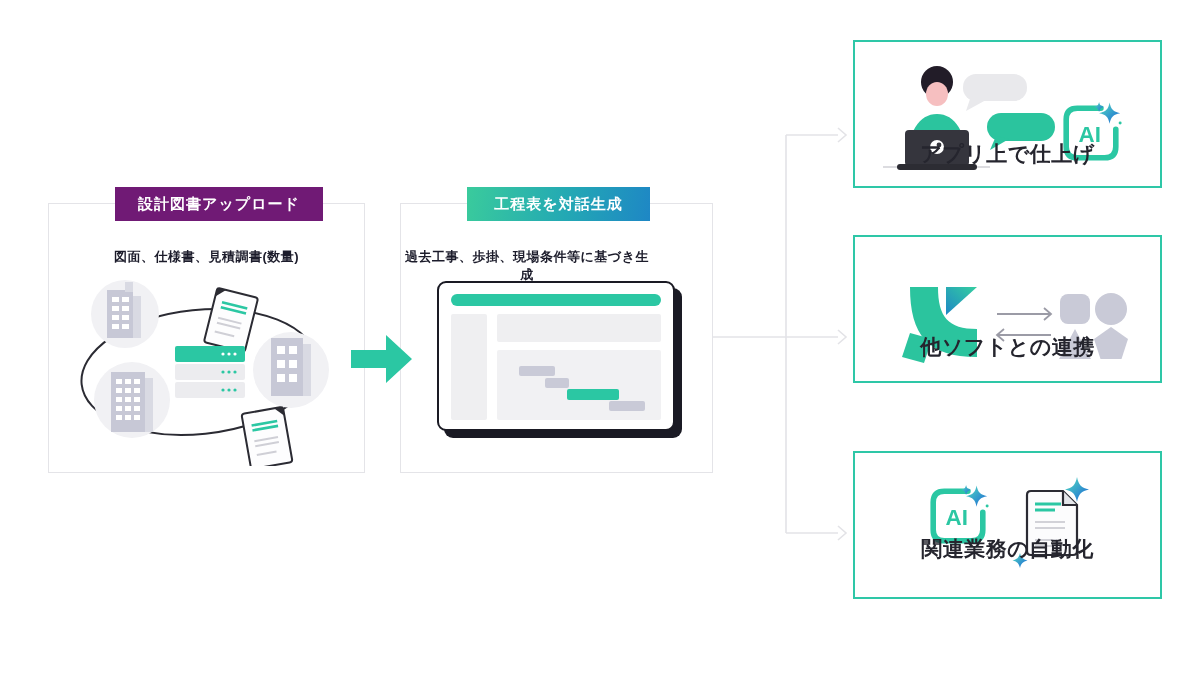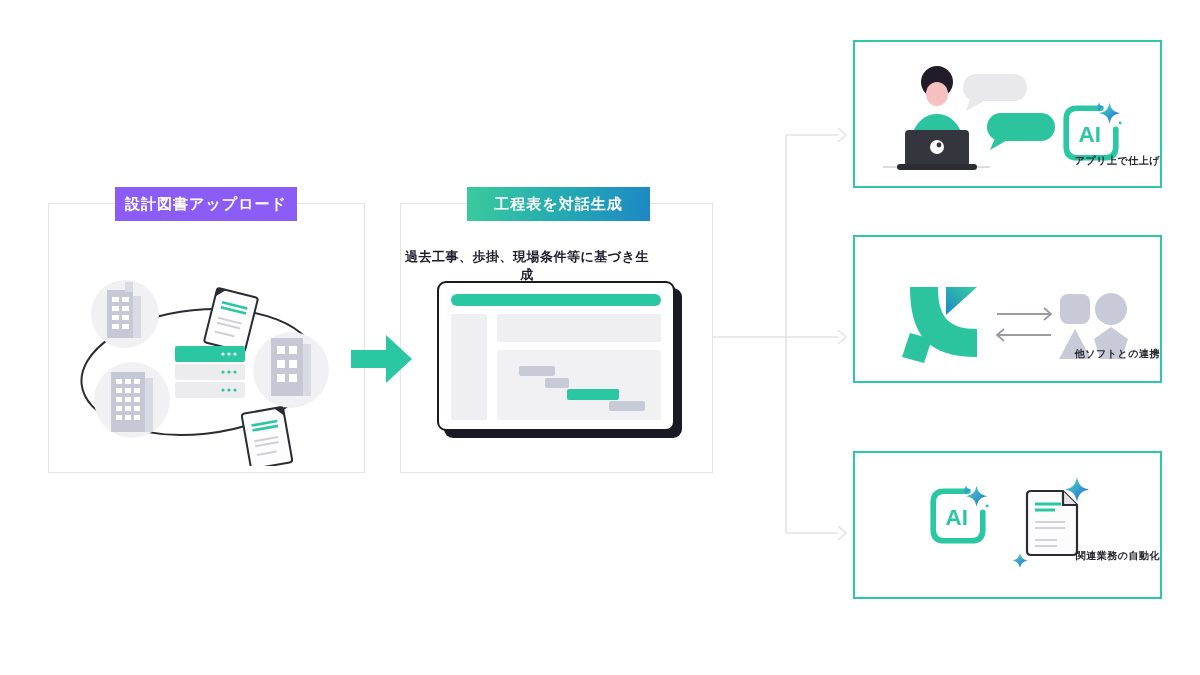--- a/index.html
+++ b/index.html
@@ -7,21 +7,21 @@
     font-family:"Liberation Sans","DejaVu Sans",sans-serif; }
   #stage { position:relative; width:1200px; height:675px; background:#ffffff; }
 
   
   .flow-box { position:absolute; background:#ffffff; border:1px solid #e4e4e8; }
   #box-left { left:48px; top:203px; width:317px; height:270px; }
   #box-mid  { left:400px; top:203px; width:313px; height:270px; }
 
   .banner { position:absolute; height:34px; line-height:34px; text-align:center;
     color:#ffffff; font-weight:bold; font-size:15px; letter-spacing:1px; z-index:5; }
-  #banner-left { left:115px; top:187px; width:182px; background:#8b5cf6; }
+  #banner-left { left:115px; top:187px; width:208px; background:#701a75; }
   #banner-mid  { left:467px; top:187px; width:183px;
     background:linear-gradient(100deg,#3ACB9C 0%,#23A8B4 55%,#1E87C5 100%); }
 
   .subtitle { position:absolute; text-align:center; font-weight:bold; font-size:13px;
     color:#1c1c2b; letter-spacing:0.5px; z-index:5; }
   #subtitle-left { left:48px; top:248px; width:317px; }
   #subtitle-mid  { left:400px; top:248px; width:254px; }
 
   
   #big-arrow { position:absolute; left:351px; top:334px; z-index:6; }
@@ -39,22 +39,22 @@
   #g-bar2 { left:106px; top:95px;  width:24px; height:10px; background:#c9cad7; }
   #g-bar3 { left:128px; top:106px; width:52px; height:11px; background:#2BC7A3; }
   #g-bar4 { left:170px; top:118px; width:36px; height:10px; background:#c9cad7; }
 
   
   .feature-box { position:absolute; left:853px; width:309px; height:148px;
     background:#ffffff; border:2px solid #2EC7A7; }
   #fbox-1 { top:40px; }
   #fbox-2 { top:235px; }
   #fbox-3 { top:451px; }
-  .feature-label { position:absolute; left:0; width:100%; text-align:right;
-    font-weight:bold; font-size:10px; color:#25252e; letter-spacing:0.5px; }
+  .feature-label { position:absolute; left:0; width:100%; text-align:center;
+    font-weight:bold; font-size:21px; color:#25252e; letter-spacing:0.5px; }
   .feature-illu { position:absolute; left:0; top:0; }
 
   
   #connectors { position:absolute; left:0; top:0; z-index:1; pointer-events:none; }
   svg { display:block; }
 </style>
 </head>
 <body>
 
 <div id="stage">
@@ -186,20 +186,21 @@
         <rect x="116" y="106" width="70" height="16" rx="2" fill="#ececef"></rect>
         <g fill="#2BC7A3">
             <circle cx="164" cy="114" r="1.6"></circle>
             <circle cx="170" cy="114" r="1.6"></circle>
             <circle cx="176" cy="114" r="1.6"></circle>
           </g>
       </g>
     </svg>
   </div>
   <div id="banner-left" class="banner">設計図書アップロード</div>
+  <div id="subtitle-left" class="subtitle">図面、仕様書、見積調書(数量)</div>
 
   <svg id="big-arrow" width="62" height="50" viewBox="0 0 62 50">
     <polygon points="0,16 35,16 35,1 61,25 35,49 35,34 0,34" fill="#2BC7A3"></polygon>
   </svg>
 
   <div id="box-mid" class="flow-box"></div>
   <div id="banner-mid" class="banner">工程表を対話生成</div>
   <div id="subtitle-mid" class="subtitle">過去工事、歩掛、現場条件等に基づき生成</div>
 
   <div id="gantt-card">

